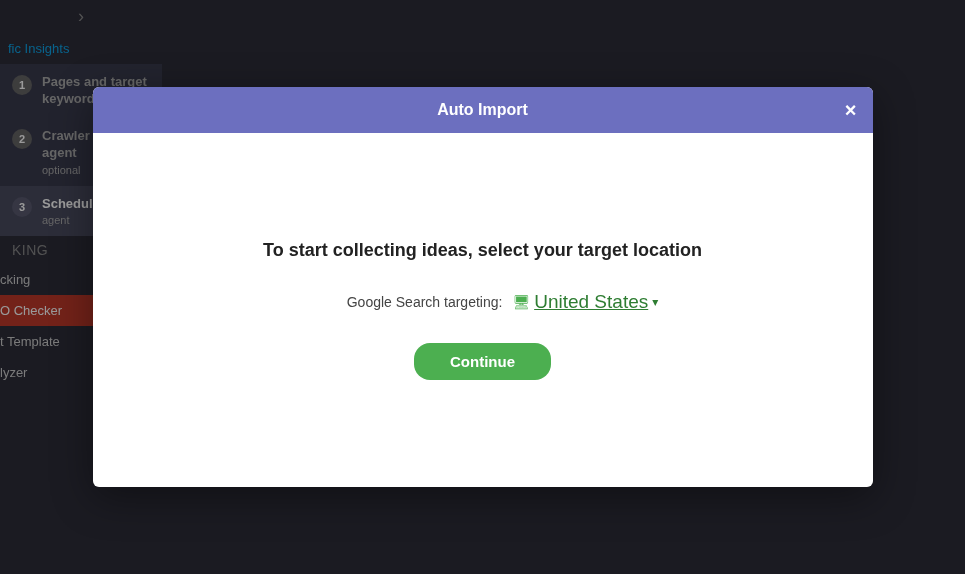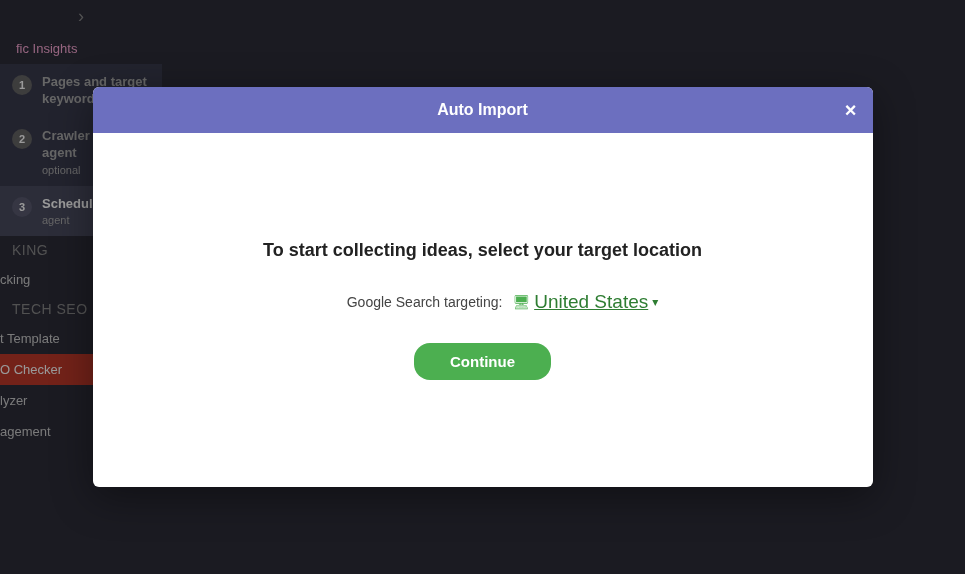--- a/index.html
+++ b/index.html
@@ -211,23 +211,23 @@
     }
 
     .sidebar-chevron-btn {
       text-align: center;
       padding: 6px;
       color: #888;
       font-size: 18px;
     }
 
     .fic-insights {
-      padding: 8px 16px;
+      padding: 8px 8px;
       font-size: 13px;
-      color: #f9a8d4;
+      color: #0ea5e9;
     }
   </style>
 </head>
 <body>
 
 <div class="sidebar-content">
 
   <div class="sidebar-chevron-btn">
     ›
   </div>
@@ -261,25 +261,23 @@
     </div>
     <div class="step-content">
       <div class="step-title">Schedule</div>
       <div class="step-subtitle">agent</div>
     </div>
   </div>
 
   <div class="sidebar-section-header">KING</div>
   <div class="sidebar-item">cking</div>
 
-  <div class="sidebar-section-header">TECH SEO</div>
+  <div class="sidebar-item active">O Checker</div>
   <div class="sidebar-item">t Template</div>
-  <div class="sidebar-item active">O Checker</div>
   <div class="sidebar-item">lyzer</div>
-  <div class="sidebar-item">agement</div>
 </div>
 
 <div class="modal-overlay">
   <div class="modal">
 
     <div class="modal-header">
       <span class="modal-title">Auto Import</span>
       <button class="modal-close">×</button>
     </div>
 

